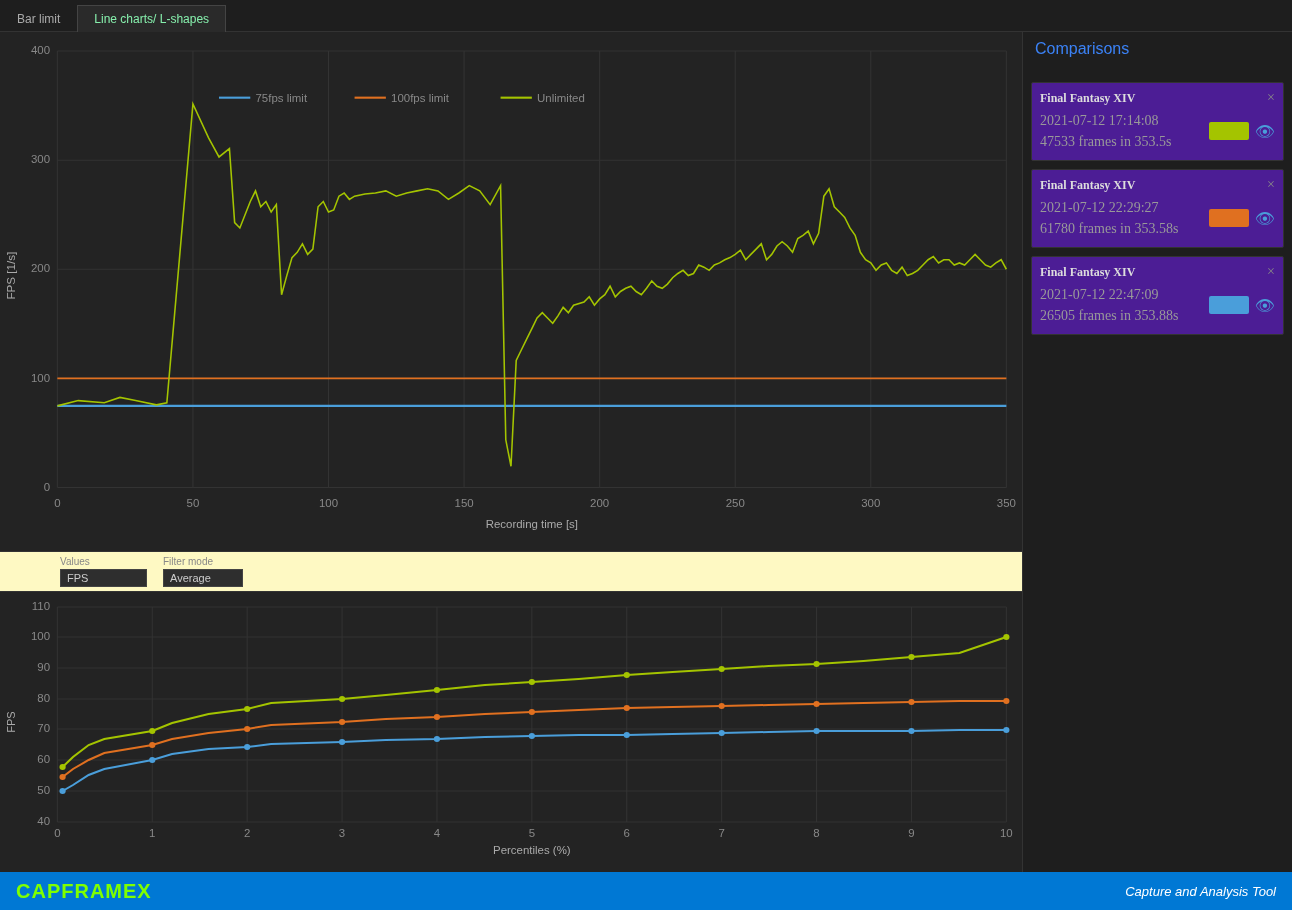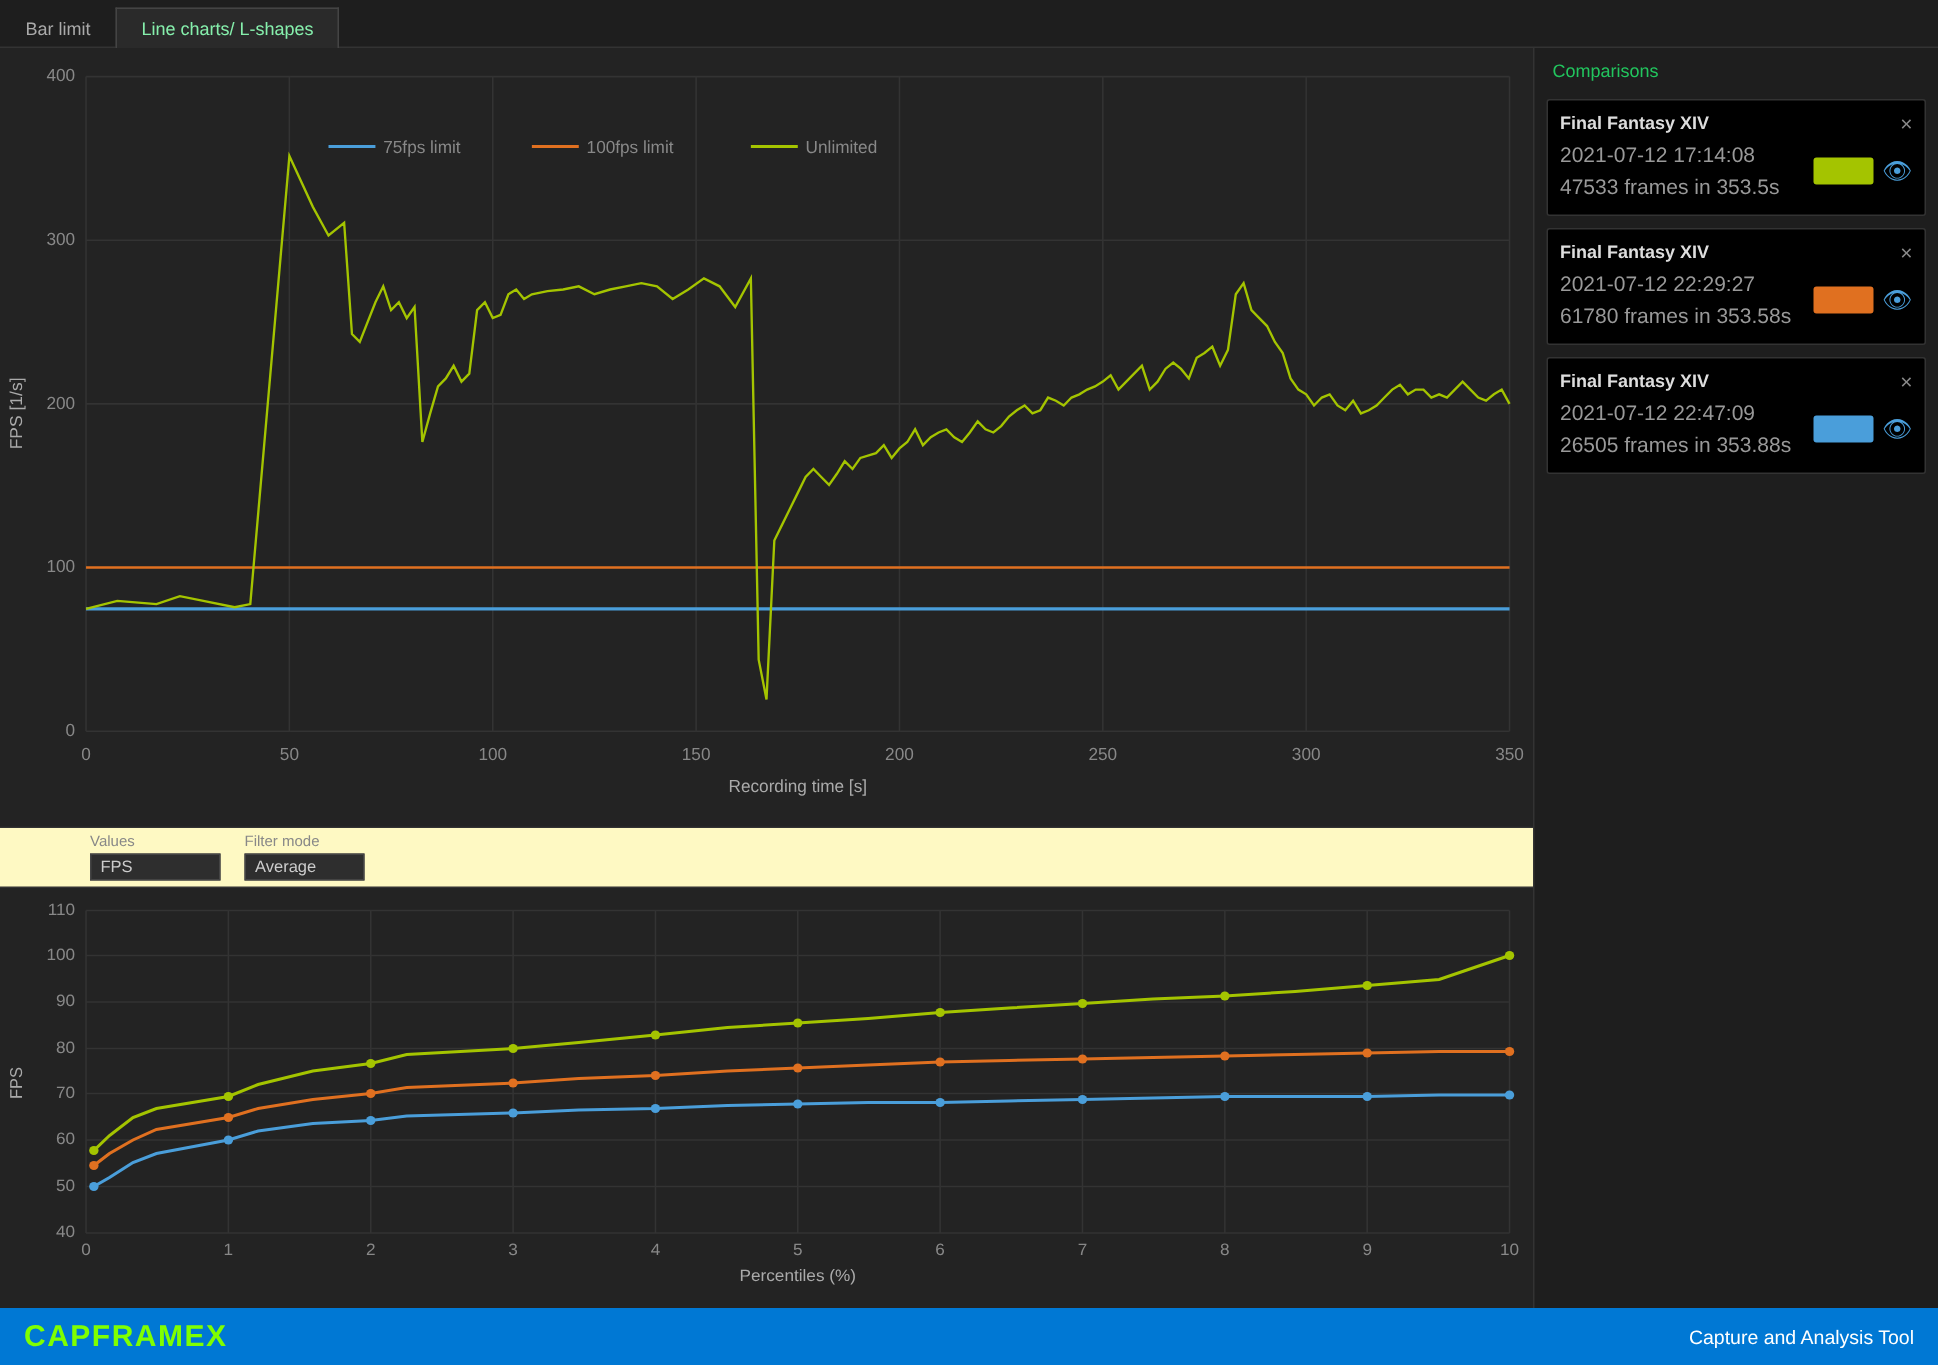--- a/index.html
+++ b/index.html
@@ -104,32 +104,33 @@
     
     .sidebar {
       width: 270px;
       background: #1e1e1e;
       border-left: 1px solid #333;
       flex-shrink: 0;
       padding: 8px;
       overflow-y: auto;
     }
     .sidebar-title {
-      color: #22c55e;
-      font-size: 12px;
-      margin-bottom: 12px;
+      color: #3b82f6;
+      font-size: 16px;
+      margin-bottom: 24px;
       padding: 0 4px;
     }
     .comparison-card {
-      background: #000000;
+      background: #4c1d95;
       border: 1px solid #333;
       border-radius: 2px;
       padding: 8px;
       margin-bottom: 8px;
       position: relative;
+      font-family: Liberation Serif, serif;
     }
     .comparison-card-header {
       display: flex;
       justify-content: space-between;
       align-items: flex-start;
     }
     .comparison-game-title {
       color: #ddd;
       font-size: 12px;
       font-weight: bold;
@@ -182,20 +183,21 @@
       font-weight: bold;
       color: #fff;
       letter-spacing: 1px;
     }
     .footer-logo span {
       color: #7fff00;
     }
     .footer-tagline {
       color: #fff;
       font-size: 13px;
+      font-style: italic;
     }
 
     
     .chart-svg {
       width: 100%;
       height: 100%;
     }
     text.axis-label {
       fill: #888;
       font-size: 11px;

